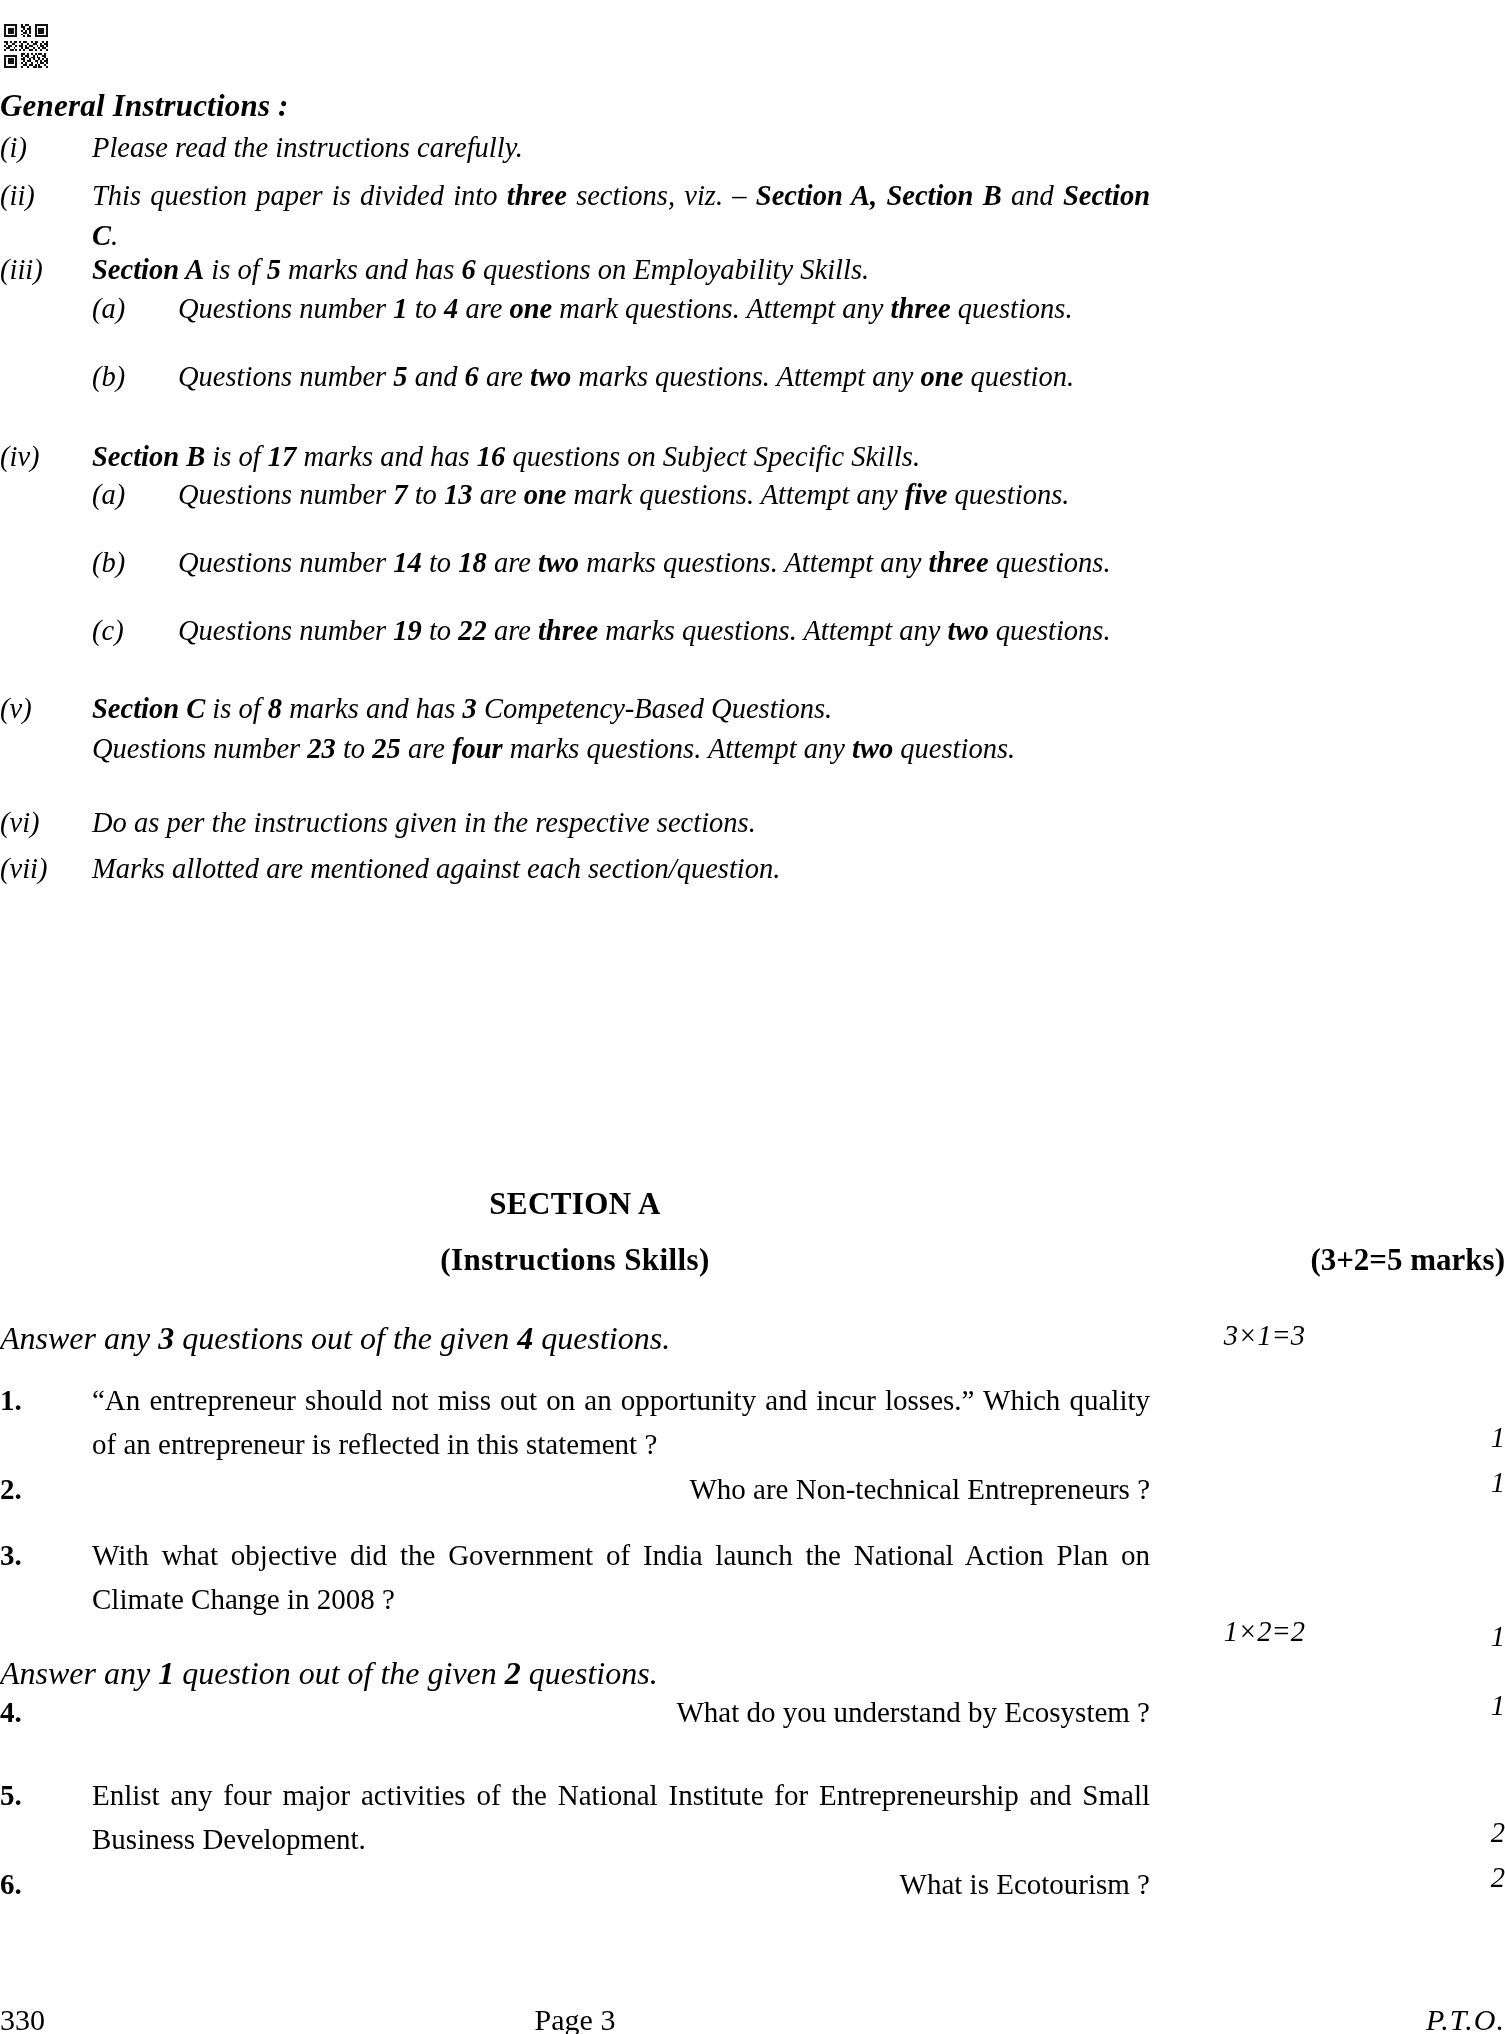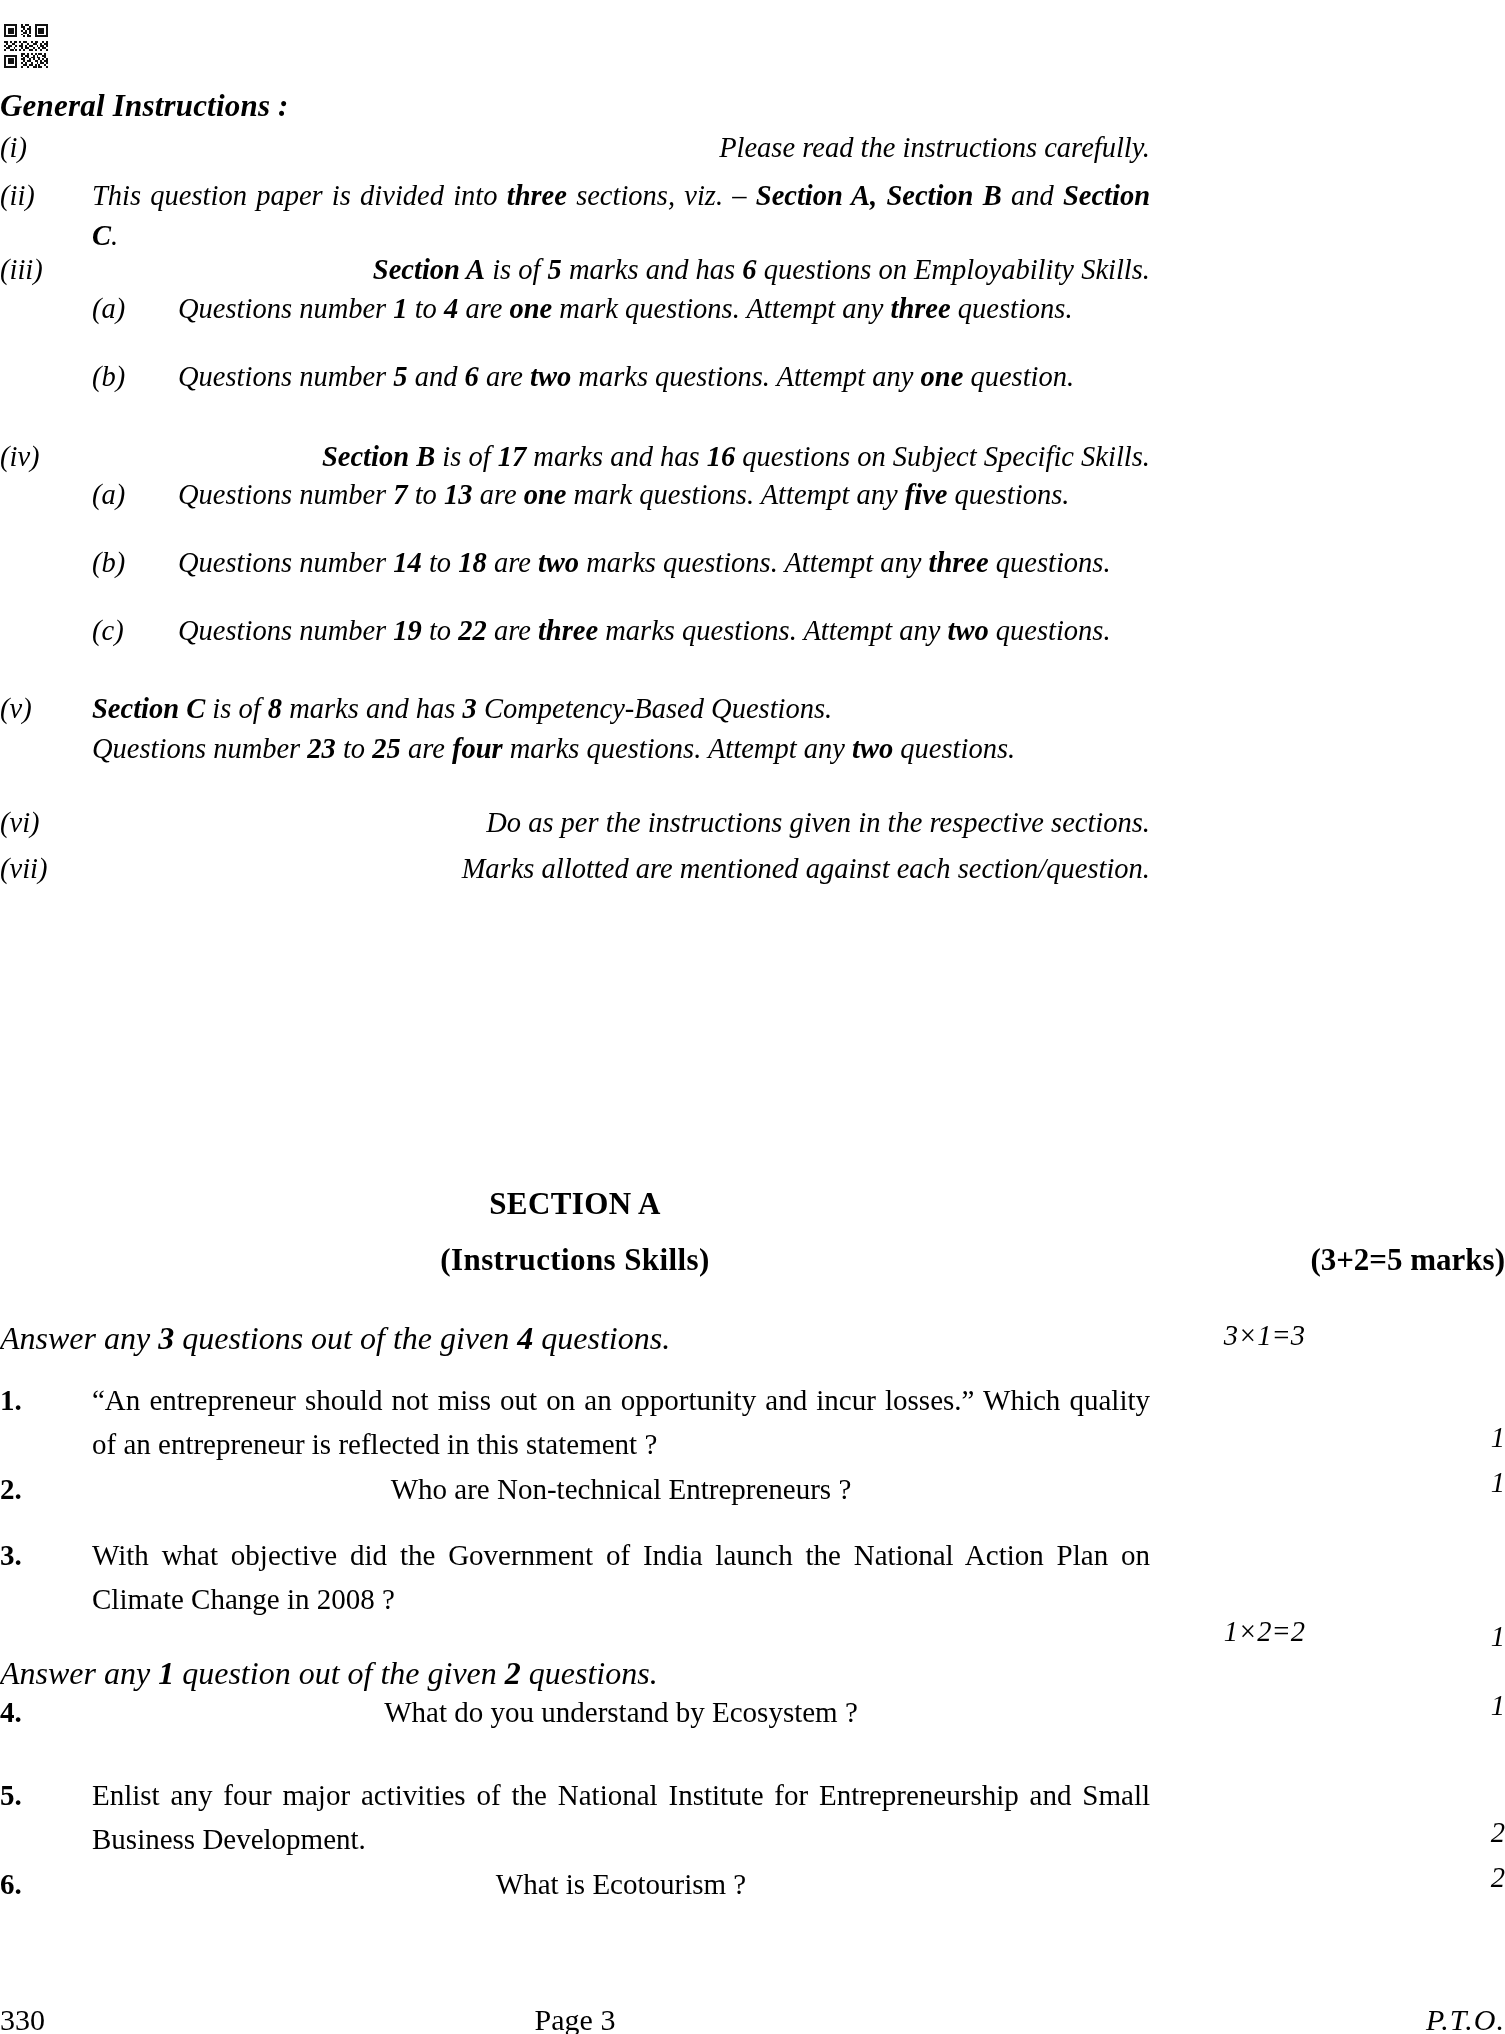--- a/index.html
+++ b/index.html
@@ -68,21 +68,21 @@
   }
   .instr .body {
     display: block;
     text-align: justify;
     text-justify: inter-word;
   }
   .instr.lvl1 { left: 0px; width: 1150px; }
   .instr.lvl1 .body { margin-left: 92px; }
   .instr.lvl2 { left: 92px; width: 1058px; }
   .instr.lvl2 .body { margin-left: 86px; }
-  .instr .body.nojust { text-align: right; }
+  .instr .body.nojust { text-align: left; }
   b, .b { font-weight: bold; }
 
   
   .sec-head {
     position: absolute;
     width: 1150px;
     left: 0px;
     text-align: center;
     font-weight: bold;
     font-style: normal;
@@ -130,21 +130,21 @@
     width: 86px;
     font-weight: bold;
     font-style: normal;
   }
   .q .qbody {
     display: block;
     margin-left: 92px;
     text-align: justify;
     text-justify: inter-word;
   }
-  .q .qbody.nojust { text-align: center; }
+  .q .qbody.nojust { text-align: right; }
   .qmarks {
     position: absolute;
     width: 1505px;
     text-align: right;
     font-style: italic;
     font-size: 28.5px;
   }
 
   
   .footer {

